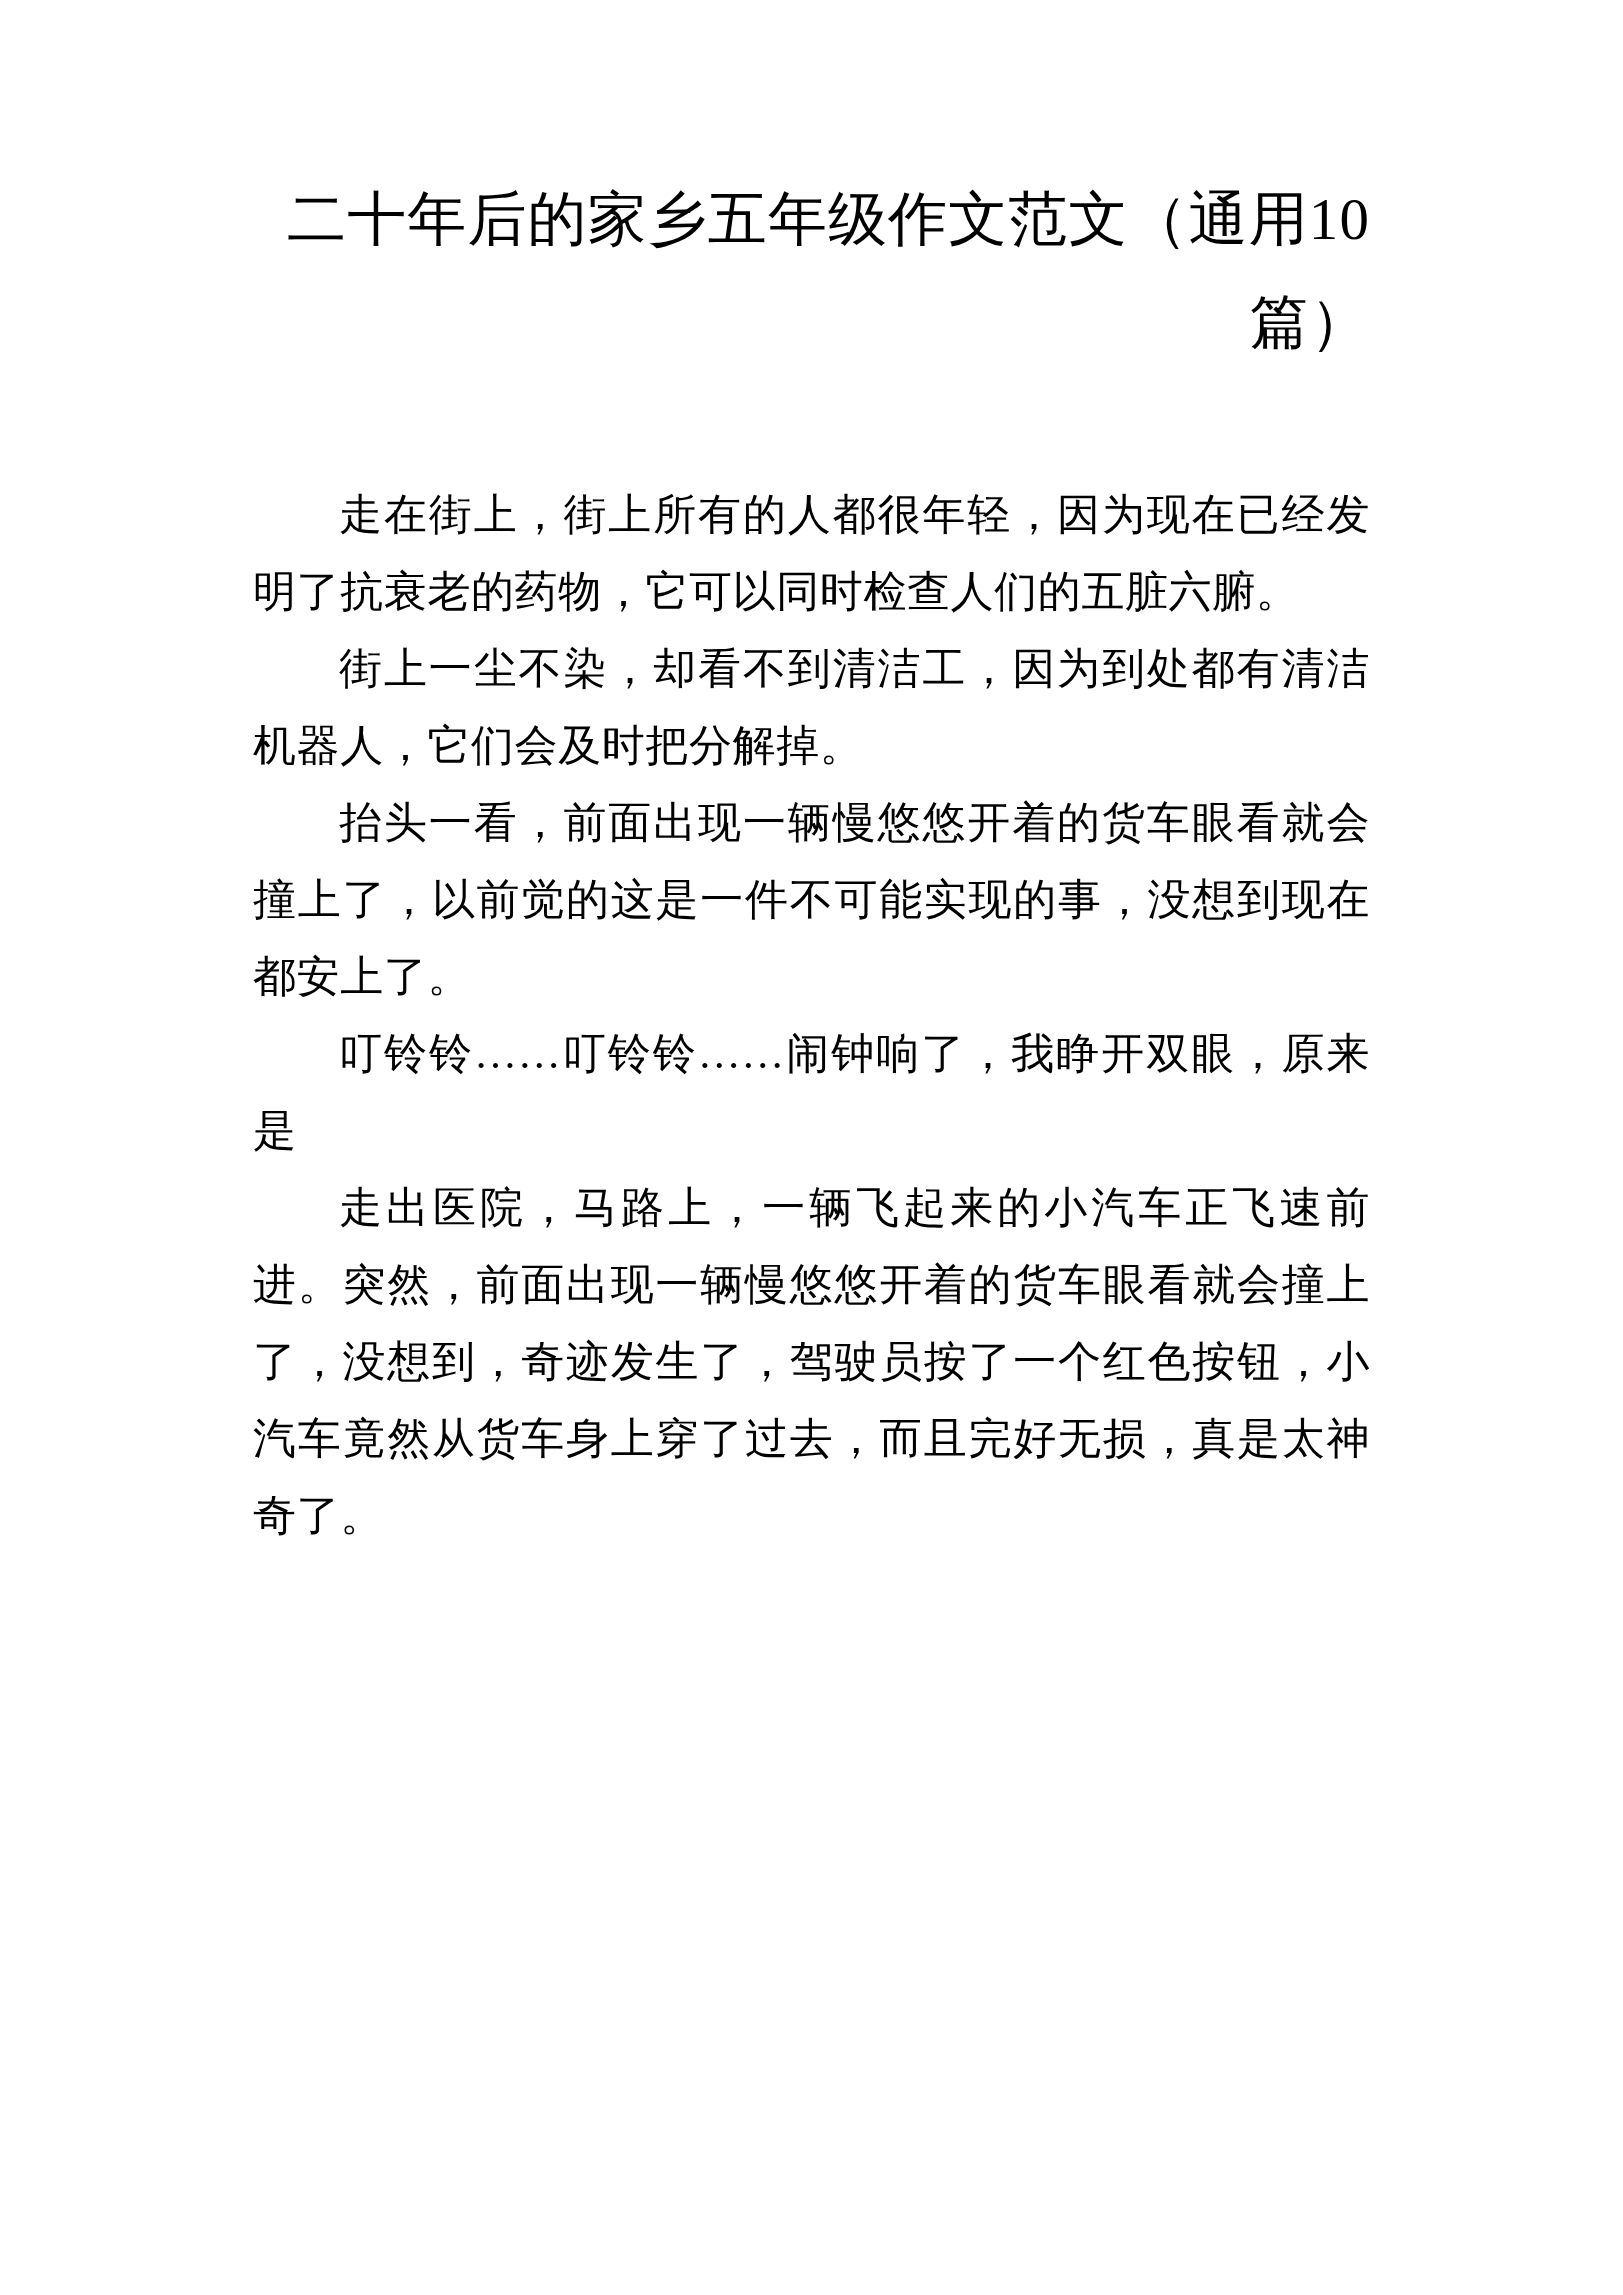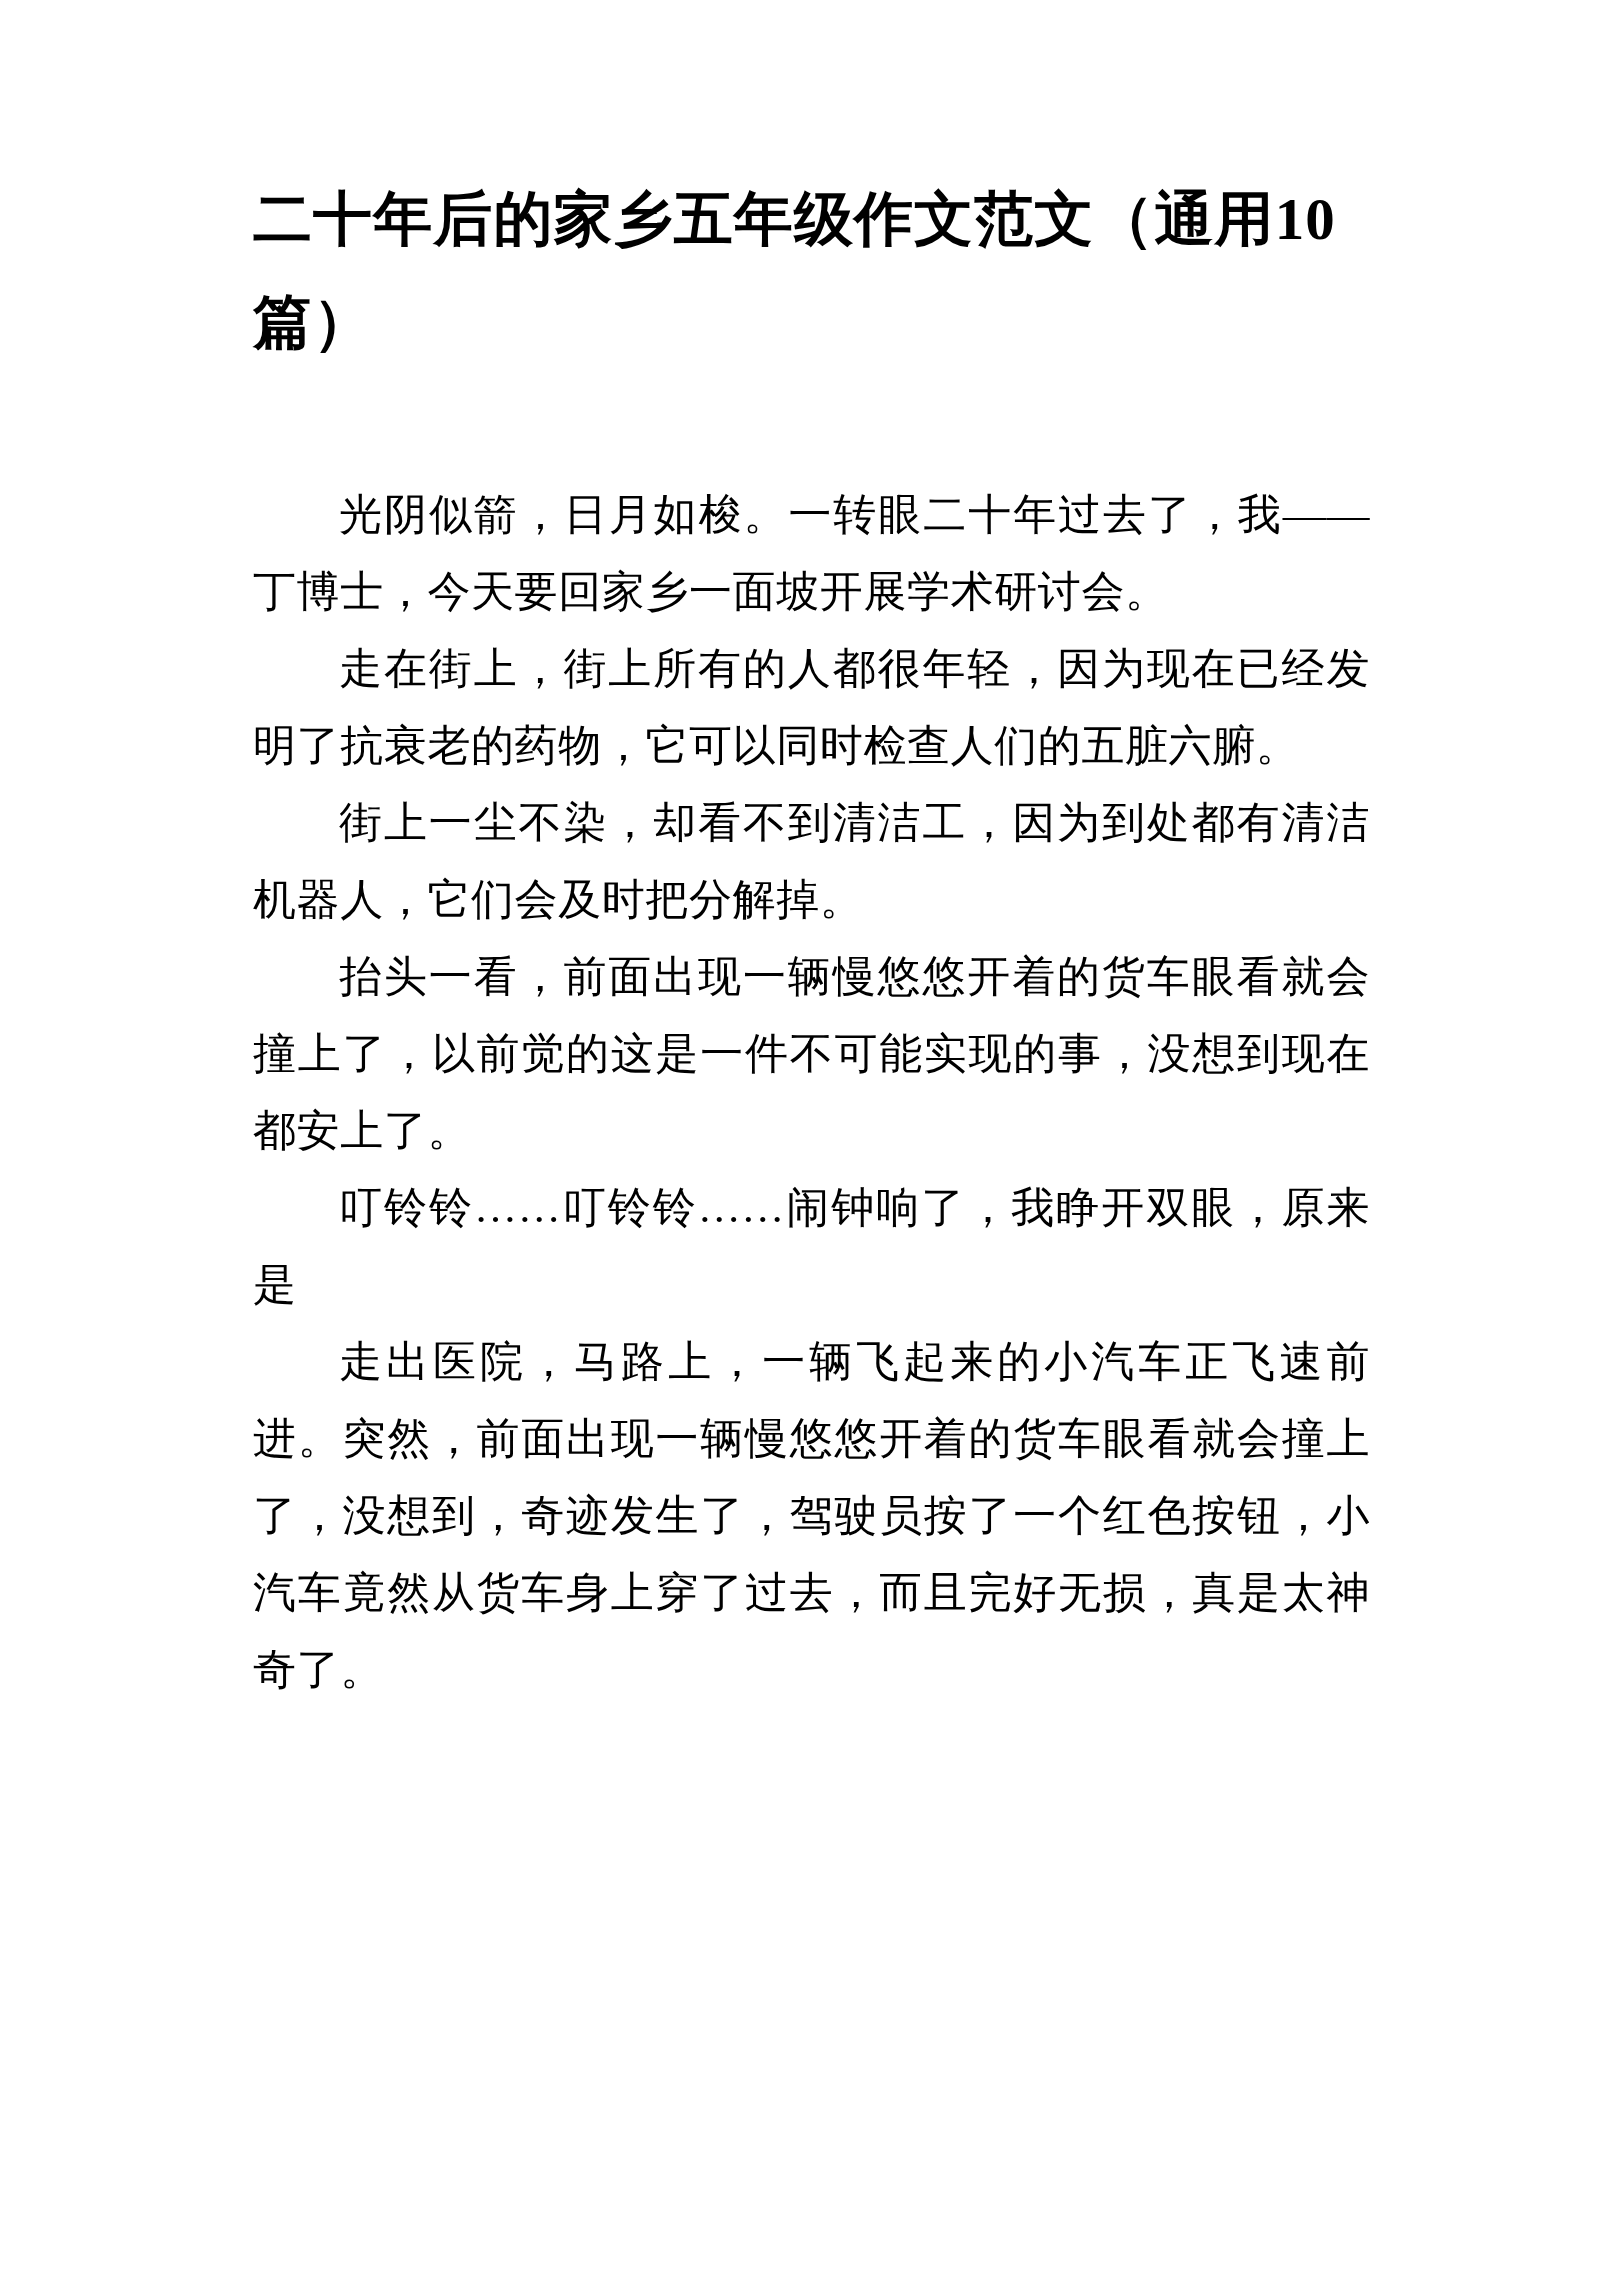--- a/index.html
+++ b/index.html
@@ -15,23 +15,23 @@
       margin: 0 auto;
       background: #ffffff;
       padding: 168px 253px 157px 253px;
       font-family: "Liberation Serif", "DejaVu Serif", serif;
       color: #000000;
       overflow: hidden;
     }
     .doc-title {
       margin: 0 0 101px 0;
       font-size: 59px;
-      font-weight: 700;
+      font-weight: 400;
       line-height: 1.75;
-      text-align: left;
+      text-align: right;
       letter-spacing: 1.1px;
       word-break: break-all;
     }
     .doc-body p {
       margin: 0;
       font-size: 43px;
       line-height: 77px;
       text-align: justify;
       text-justify: inter-ideograph;
       text-indent: 2em;
@@ -39,21 +39,20 @@
       word-break: break-all;
     }
   </style>
 </head>
 <body>
 
 <div class="page">
   <h1 class="doc-title">二十年后的家乡五年级作文范文（通用10篇）</h1>
 
   <div class="doc-body">
-    <p>光阴似箭，日月如梭。一转眼二十年过去了，我——丁博士，今天要回家乡一面坡开展学术研讨会。</p>
     <p>走在街上，街上所有的人都很年轻，因为现在已经发明了抗衰老的药物，它可以同时检查人们的五脏六腑。</p>
     <p>街上一尘不染，却看不到清洁工，因为到处都有清洁机器人，它们会及时把分解掉。</p>
     <p>抬头一看，前面出现一辆慢悠悠开着的货车眼看就会撞上了，以前觉的这是一件不可能实现的事，没想到现在都安上了。</p>
     <p>叮铃铃……叮铃铃……闹钟响了，我睁开双眼，原来是</p>
     <p>走出医院，马路上，一辆飞起来的小汽车正飞速前进。突然，前面出现一辆慢悠悠开着的货车眼看就会撞上了，没想到，奇迹发生了，驾驶员按了一个红色按钮，小汽车竟然从货车身上穿了过去，而且完好无损，真是太神奇了。</p>
   </div>
 </div>
 
 
 </body></html>

